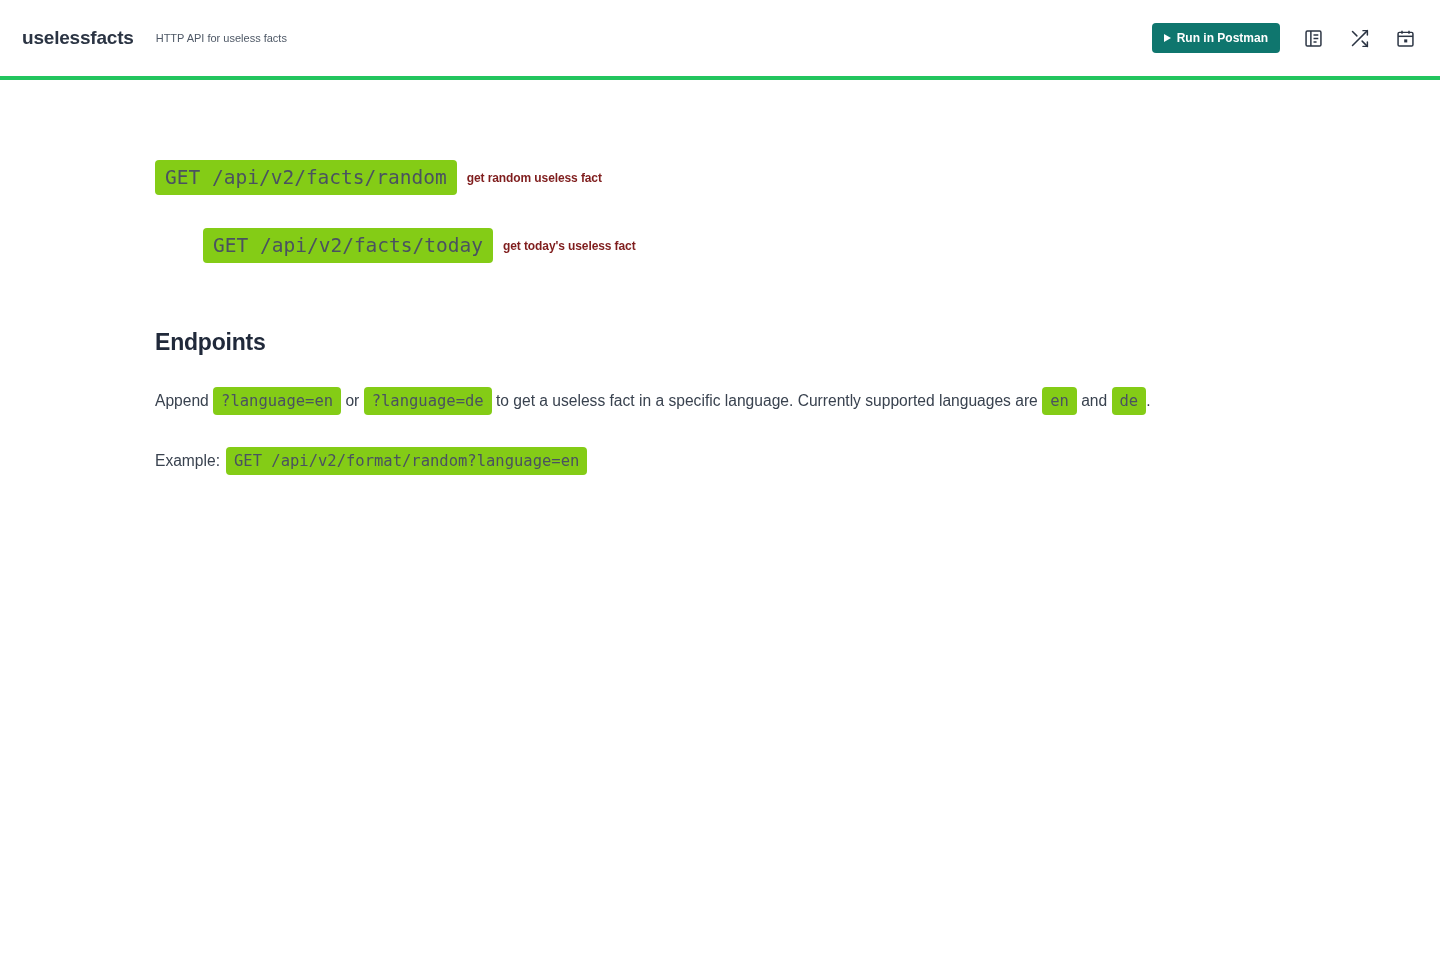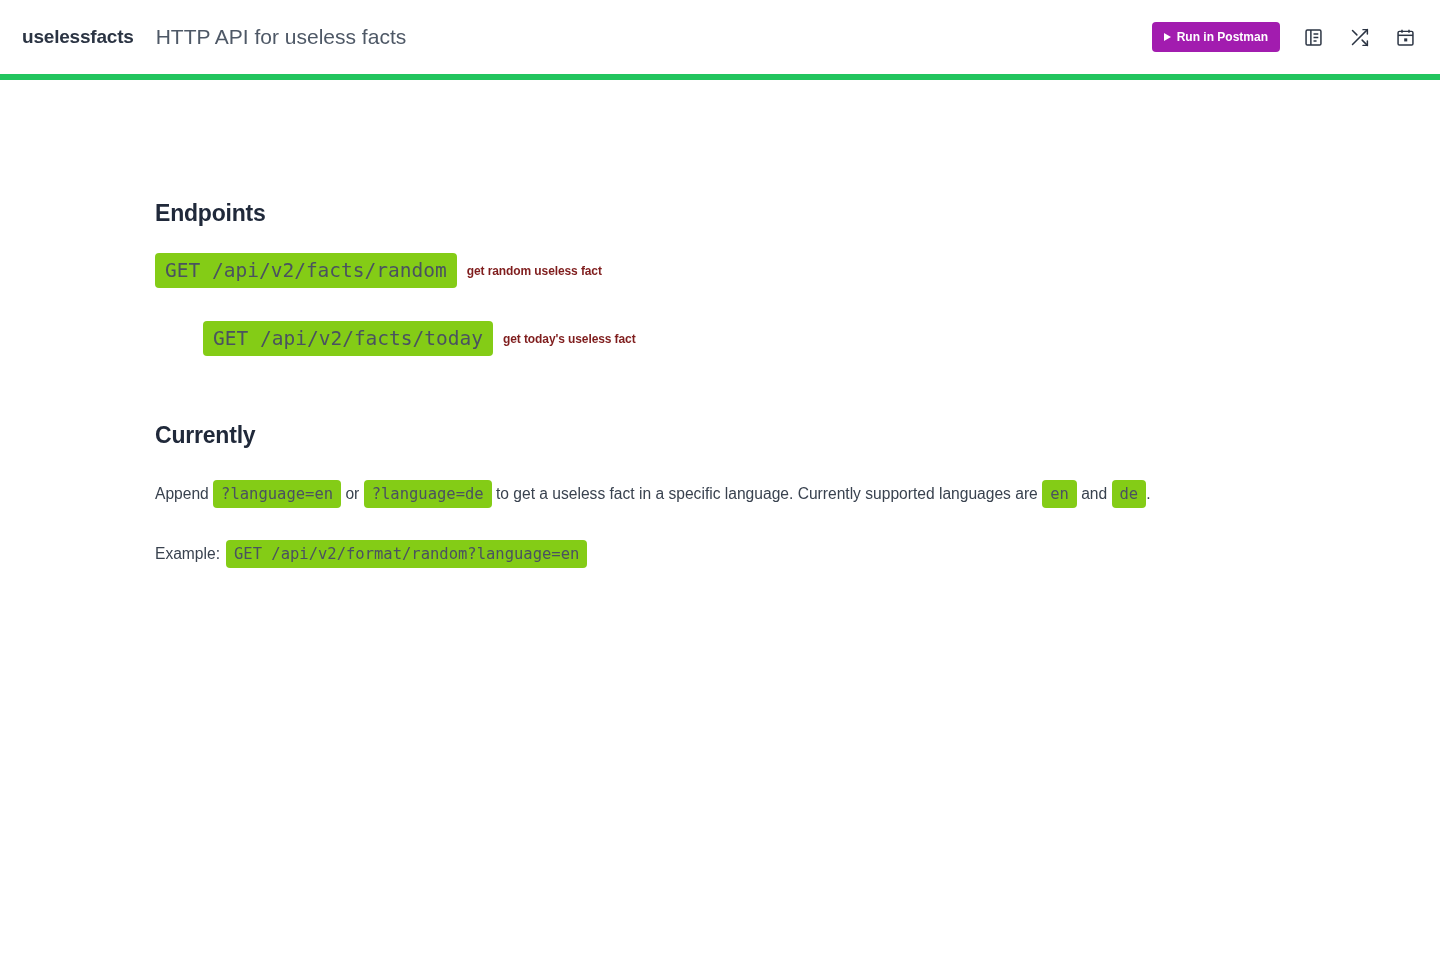--- a/index.html
+++ b/index.html
@@ -10,48 +10,48 @@
     height: 960px;
     background: #ffffff;
     font-family: "Liberation Sans", sans-serif;
     -webkit-font-smoothing: antialiased;
   }
 
   
   .topbar {
     position: relative;
     height: 80px;
-    border-bottom: 6px solid #22c55e;
+    border-bottom: 4px solid #22c55e;
     display: flex;
     align-items: center;
     padding: 0 22px 0 22px;
   }
   .brand {
     font-size: 19px;
     font-weight: bold;
     color: #2b3443;
     letter-spacing: -0.2px;
   }
   .tagline {
     margin-left: 22px;
-    font-size: 21px;
+    font-size: 11px;
     color: #4e5866;
     font-weight: normal;
   }
   .topbar-right {
     margin-left: auto;
     display: flex;
     align-items: center;
     gap: 20px;
   }
   .postman-btn {
     display: inline-flex;
     align-items: center;
     gap: 6px;
-    background: #a21caf;
+    background: #0f766e;
     color: #fff;
     border: none;
     border-radius: 4px;
     height: 30px;
     padding: 0 12px;
     font-size: 12px;
     font-weight: bold;
     font-family: "Liberation Sans", sans-serif;
     cursor: pointer;
     white-space: nowrap;
@@ -182,33 +182,32 @@
         <line x1="16" y1="3" x2="16" y2="6.5"></line>
         <rect x="10.5" y="13" width="3.5" height="3.5" fill="currentColor" stroke="none"></rect>
       </svg>
     </span>
   </div>
 </div>
 
 <div class="content">
 
 
-  <h2 class="section">Endpoints</h2>
 
   <div class="endpoint-row">
     <code class="code big">GET /api/v2/facts/random</code>
     <span class="endpoint-label">get random useless fact</span>
   </div>
 
   <div class="endpoint-row second">
     <code class="code big">GET /api/v2/facts/today</code>
     <span class="endpoint-label">get today's useless fact</span>
   </div>
 
-  <h2 class="section">Currently</h2>
+  <h2 class="section">Endpoints</h2>
 
   <p class="para">
     <span>Append</span>
     <code class="code mid">?language=en</code>
     <span>or</span>
     <code class="code mid">?language=de</code>
     <span>to get a useless fact in a specific language. Currently supported languages are</span>
     <code class="code mid">en</code>
     <span>and</span>
     <code class="code mid">de</code><span>.</span>

